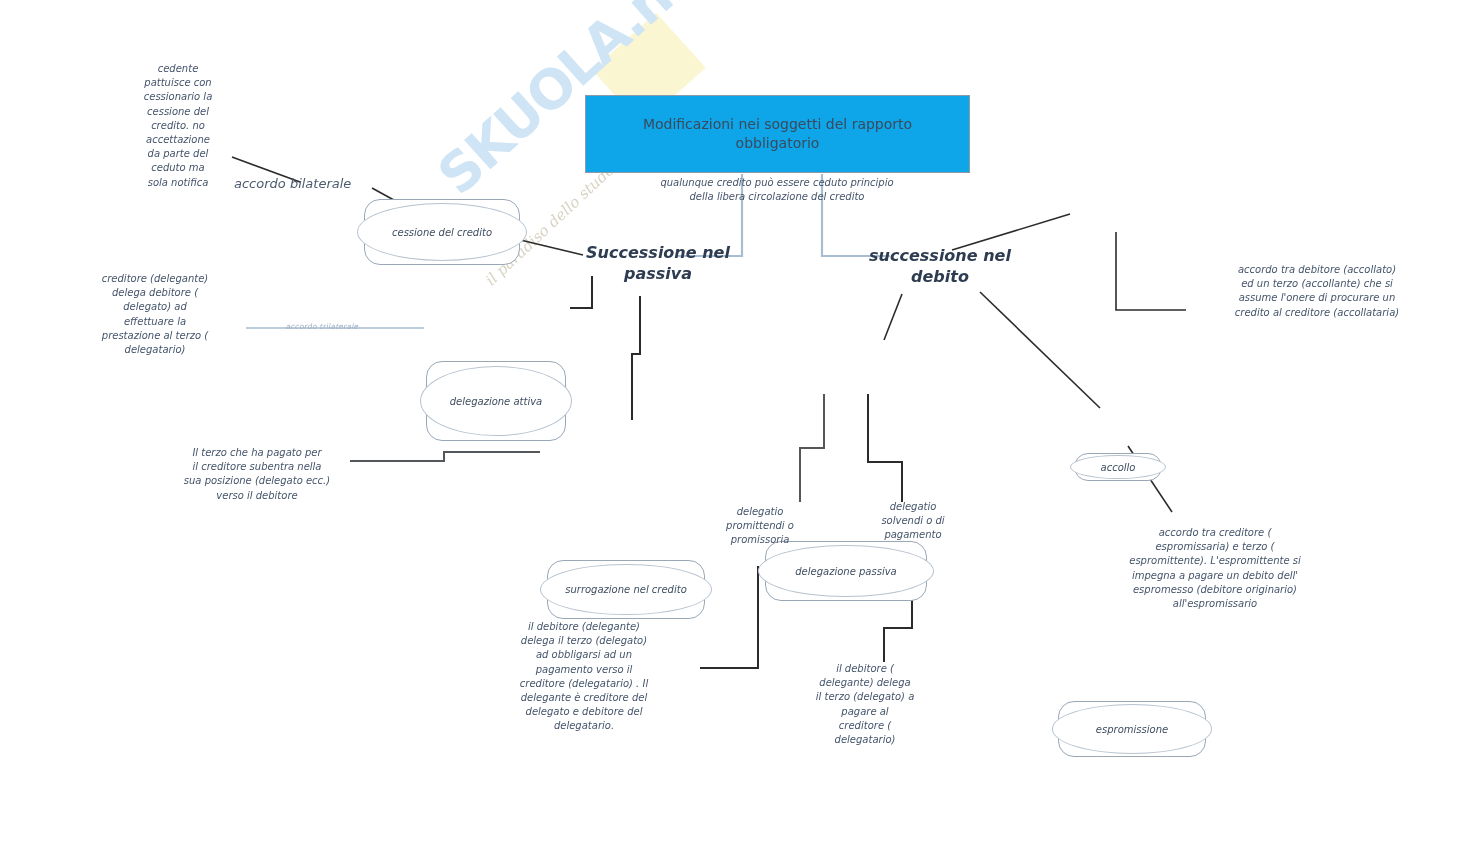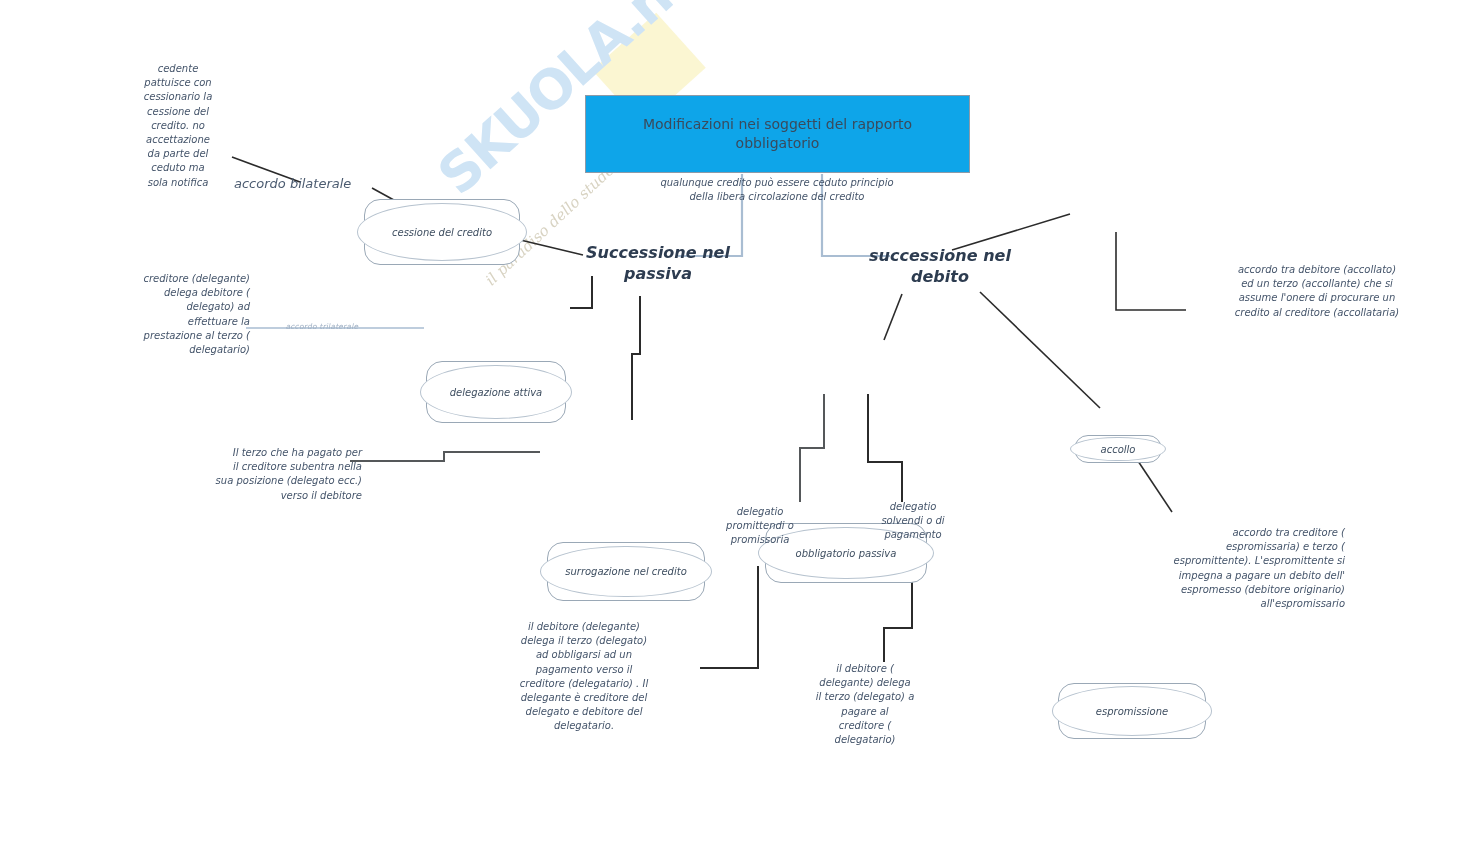--- a/index.html
+++ b/index.html
@@ -146,21 +146,21 @@
   .note {
     position: absolute;
     font-family: "DejaVu Sans", sans-serif;
     font-style: italic;
     font-size: 10px;
     line-height: 1.42;
     color: #44546a;
     white-space: pre-line;
   }
   .note.c { text-align: center; }
-  .note.l { text-align: right; }
+  .note.l { text-align: center; }
 
   .edge-label {
     position: absolute;
     font-family: "DejaVu Sans", sans-serif;
     font-style: italic;
     font-size: 13px;
     color: #4b5b70;
     white-space: nowrap;
   }
   .edge-label.tiny {
@@ -233,38 +233,38 @@
   <div class="hub" style="left:860px; top:246px; width:160px;">successione
 nel debito</div>
 
   <div class="node lens" style="left:357px; top:199px; width:170px; height:66px;">
     <span class="rrect"></span>
     <span class="ell"></span>
     <span class="lbl">cessione del
 credito</span>
   </div>
 
-  <div class="node lens" style="left:420px; top:295px; width:152px; height:62px;">
+  <div class="node lens" style="left:420px; top:295px; width:152px; height:80px;">
     <span class="rrect"></span>
     <span class="ell"></span>
     <span class="lbl">delegazione
 attiva</span>
   </div>
 
   <div class="node lens" style="left:540px; top:414px; width:172px; height:59px;">
     <span class="rrect"></span>
     <span class="ell"></span>
     <span class="lbl">surrogazione nel
 credito</span>
   </div>
 
   <div class="node lens" style="left:758px; top:336px; width:176px; height:60px;">
     <span class="rrect"></span>
     <span class="ell"></span>
-    <span class="lbl">obbligatorio
+    <span class="lbl">delegazione
 passiva</span>
   </div>
 
   <div class="node lens" style="left:1070px; top:188px; width:96px; height:28px;">
     <span class="rrect"></span>
     <span class="ell"></span>
     <span class="lbl">accollo</span>
   </div>
 
   <div class="node lens" style="left:1052px; top:408px; width:160px; height:56px;">

